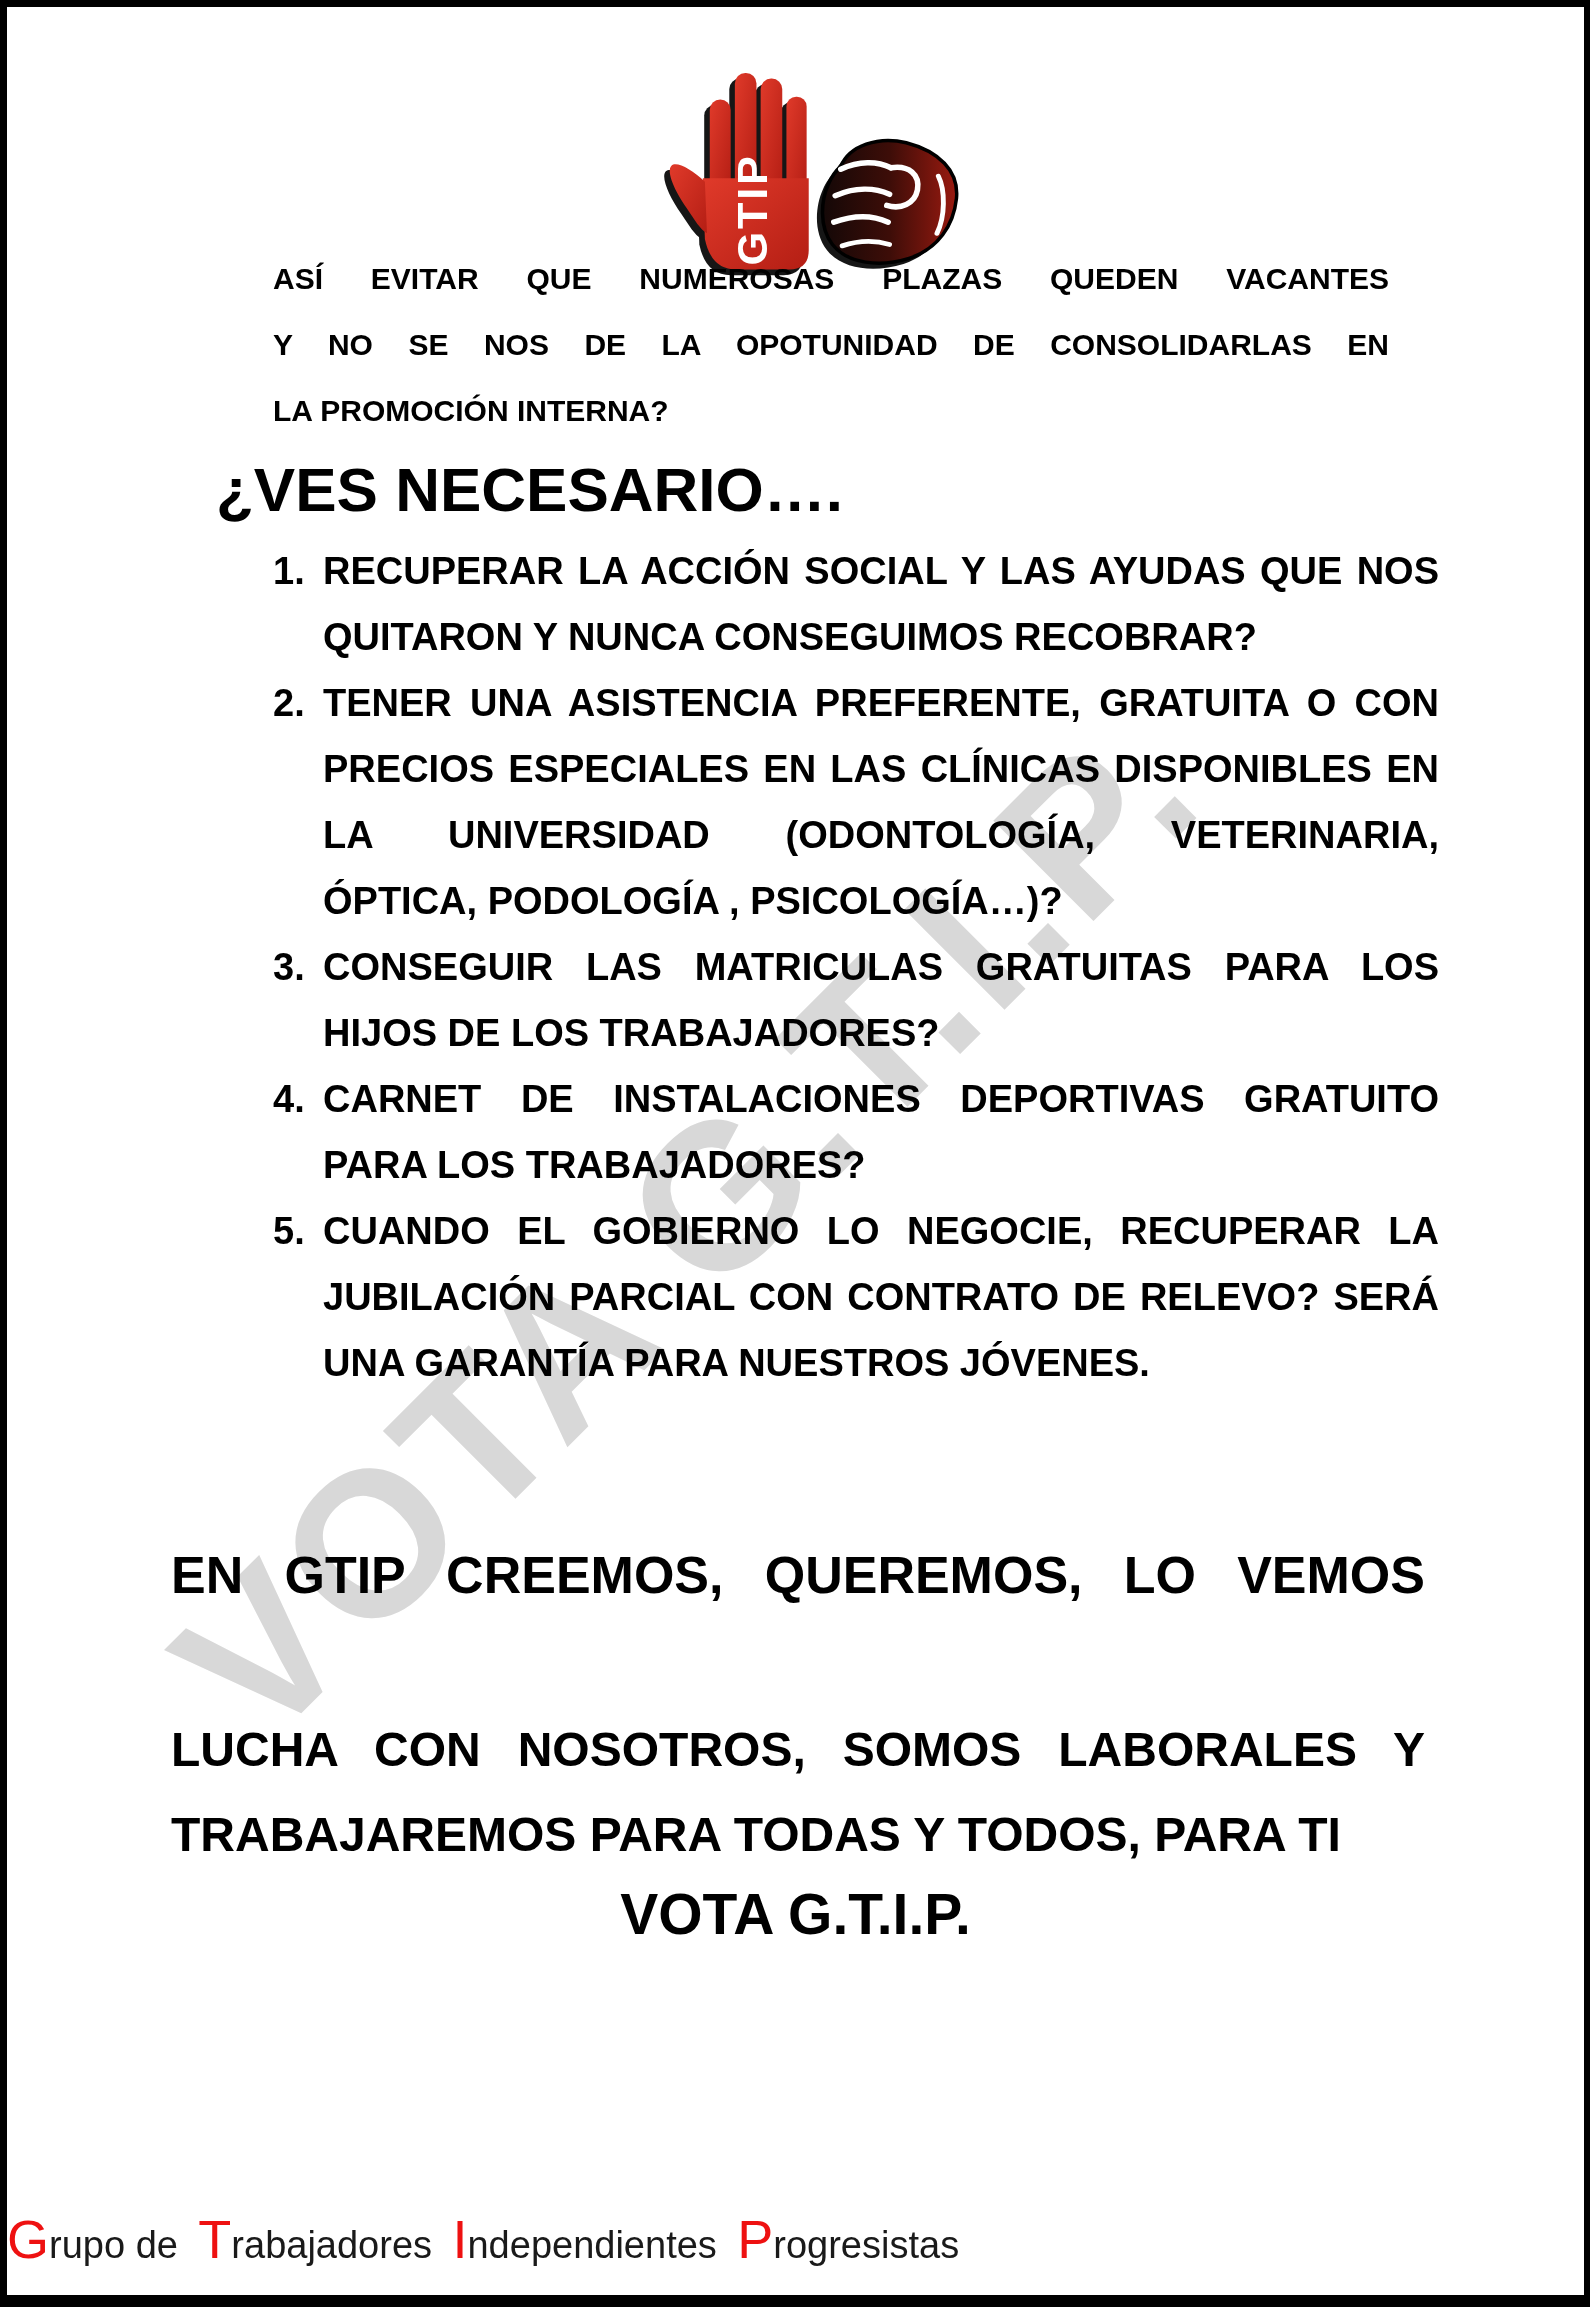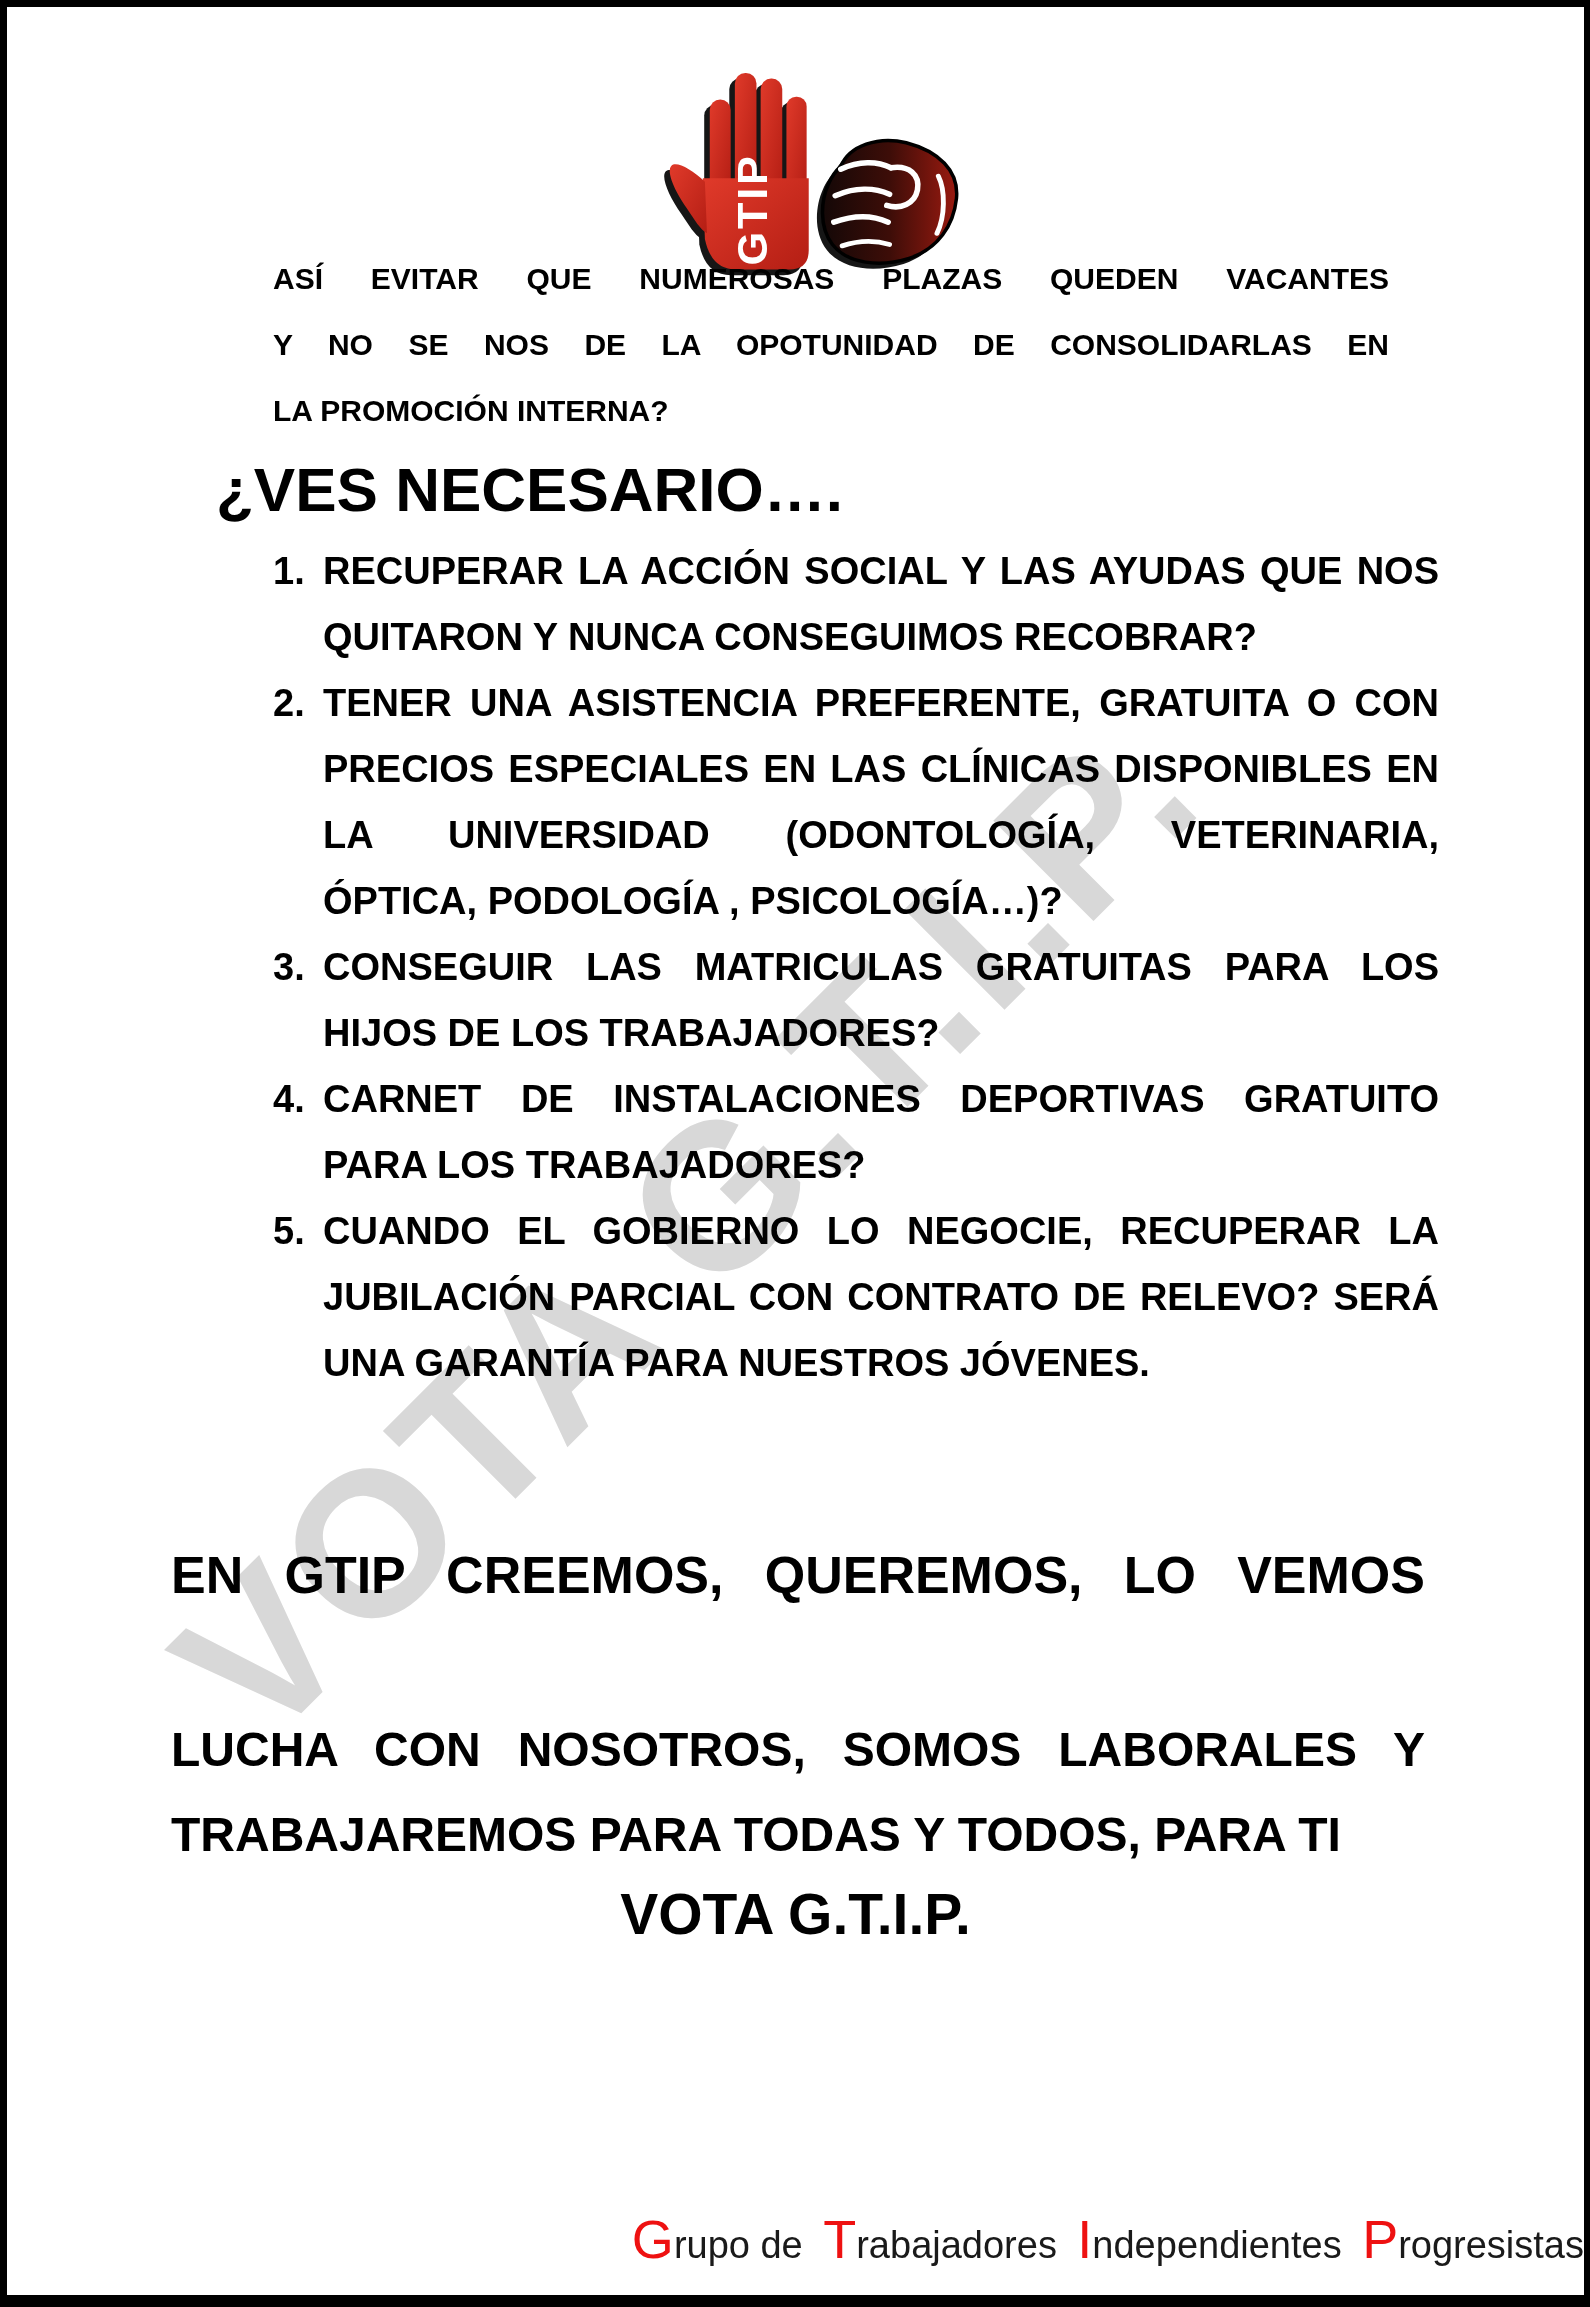--- a/index.html
+++ b/index.html
@@ -70,21 +70,21 @@
     font-size: 48px; font-weight: bold; line-height: 85px;
   }
   .vota {
     left: 0; top: 1868px; width: 100%;
     text-align: center; font-size: 57px; font-weight: bold; line-height: 78px;
   }
 
   
   .footer {
     left: 0; top: 2197px; width: 100%;
-    text-align: right;
+    text-align: left;
     font-size: 38px; font-weight: normal; line-height: 70px;
     color: #1a1a1a;
     white-space: nowrap;
   }
   .footer .fword { margin-right: 0.26em; }
   .footer .fword:last-child { margin-right: 0; }
   .footer .cap { color: #ee1111; font-size: 54px; }
 </style>
 </head>
 <body>

